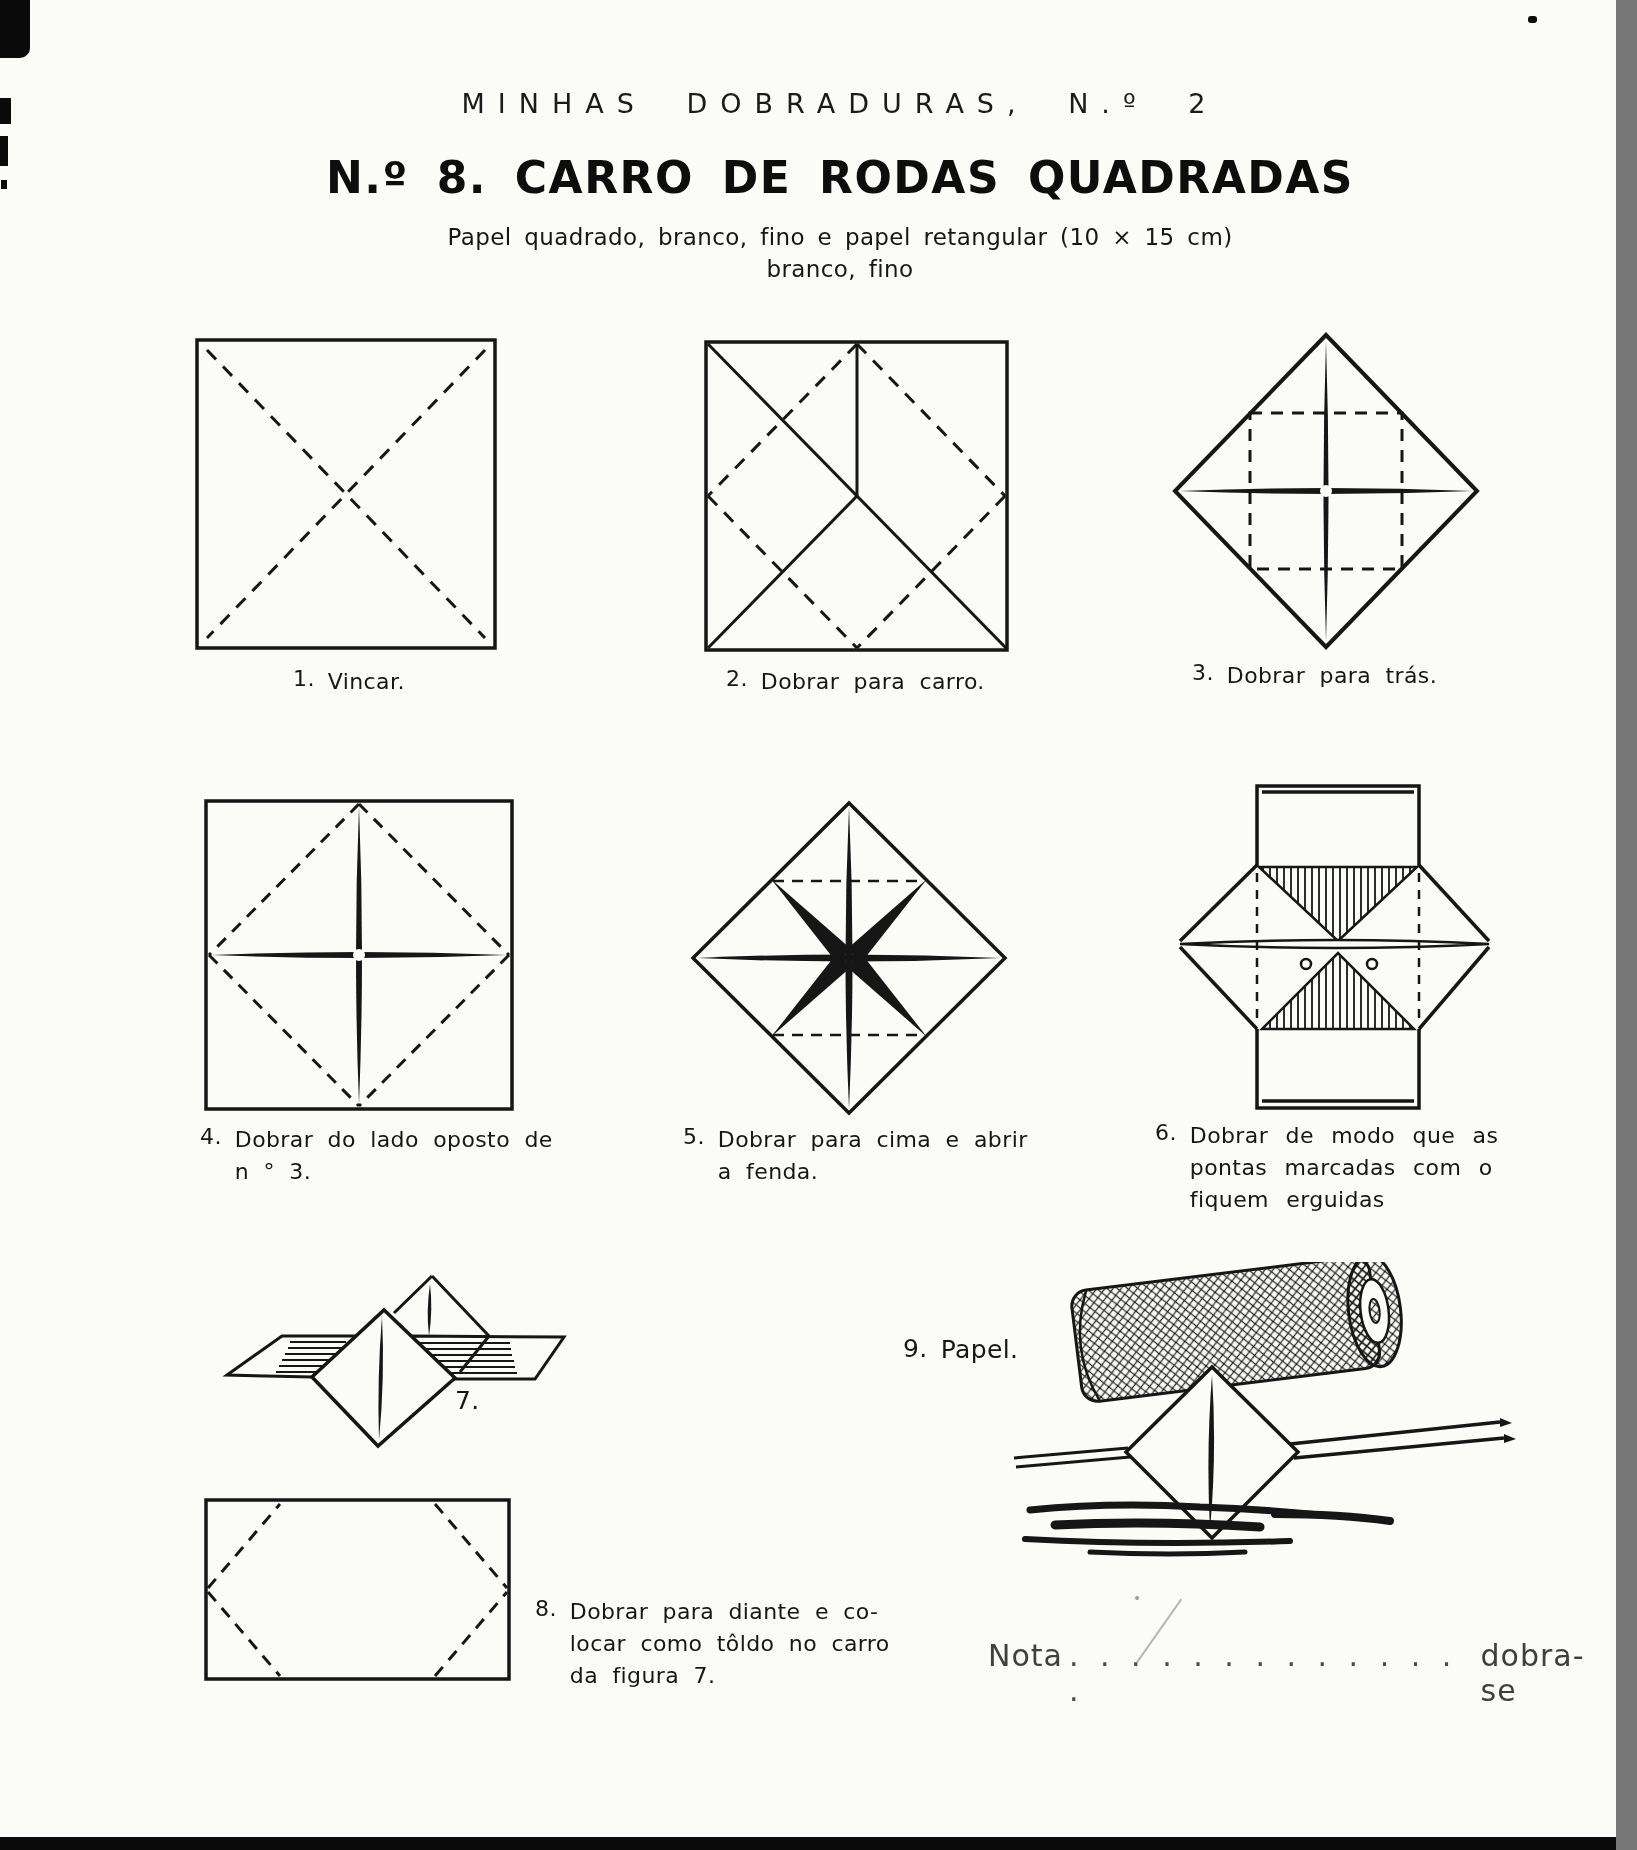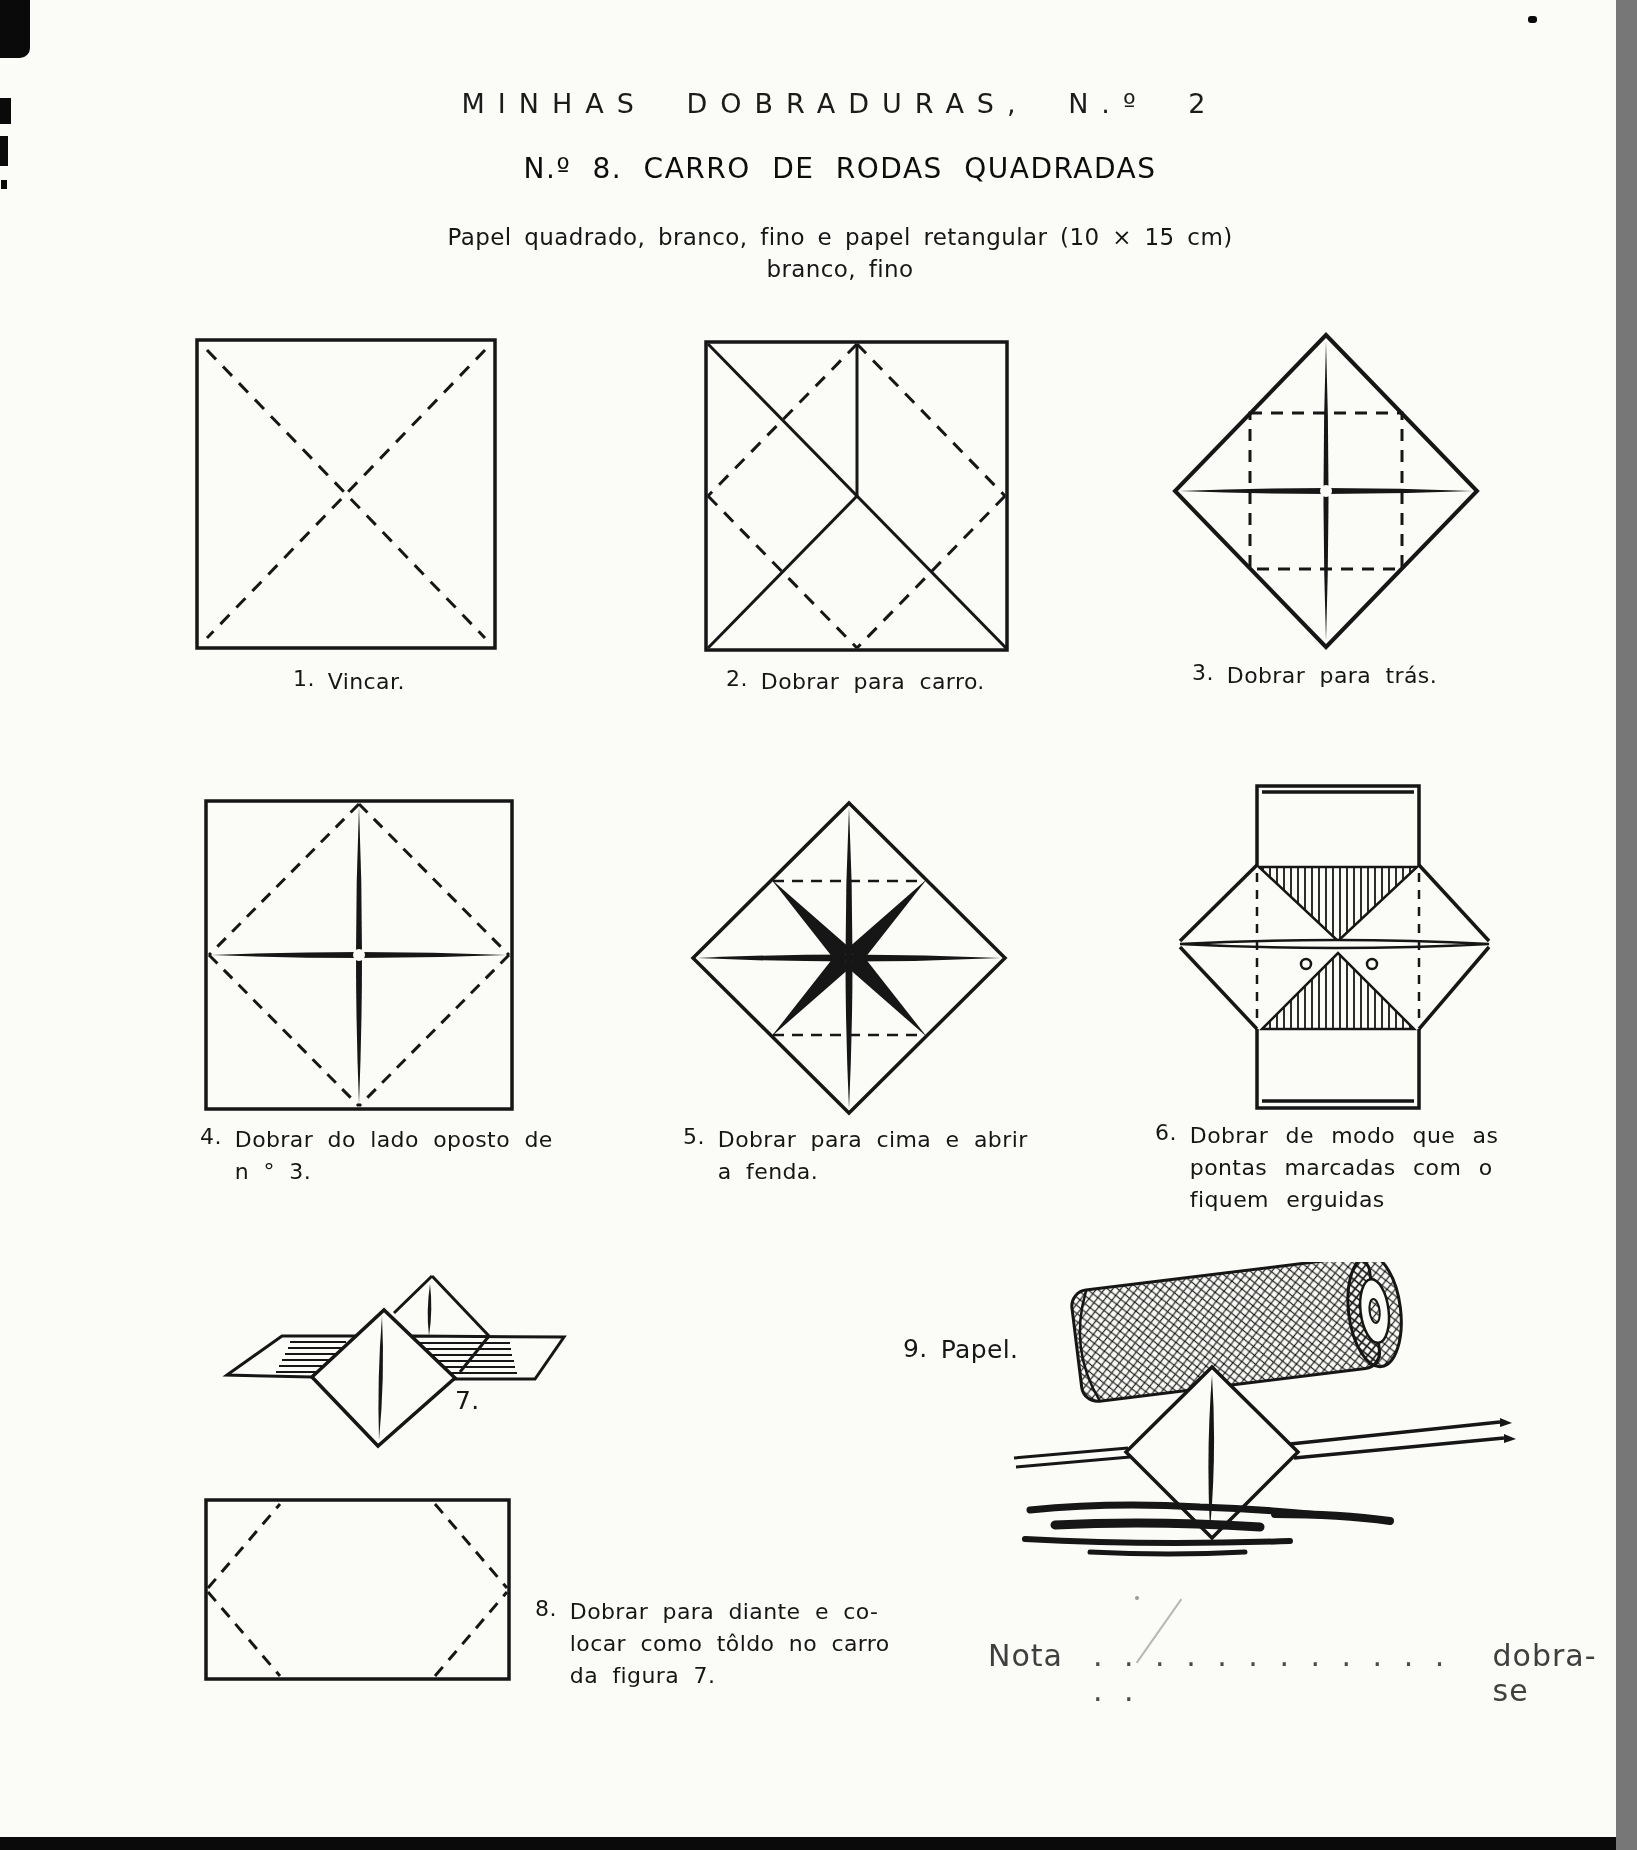--- a/index.html
+++ b/index.html
@@ -1,28 +1,28 @@
 <!DOCTYPE html>
 <html><head>
 <meta charset="utf-8">
 <style>
   html,body{margin:0;padding:0;background:#777;}
   #page{position:relative;width:1616px;height:1850px;background:#fbfbf8;overflow:hidden;
         font-family:"DejaVu Sans",sans-serif;color:#161616;}
   .abs{position:absolute;}
   .ctr{left:64px;right:0;text-align:center;}
   .series{top:88px;font-size:27px;letter-spacing:13px;word-spacing:18px;color:#1b1b1b;}
-  .title{top:152px;font-size:28px;font-weight:normal;letter-spacing:1.5px;word-spacing:11px;color:#0d0d0d;}
+  .title{top:152px;font-size:44px;font-weight:bold;letter-spacing:1.5px;word-spacing:11px;color:#0d0d0d;}
   .sub{font-size:23px;word-spacing:5px;letter-spacing:.4px;}
   .cap{font-size:22px;letter-spacing:.4px;word-spacing:7px;display:flex;align-items:flex-start;}
   .cap .num{flex:0 0 auto;margin-right:13px;}
   .cap .lines div{line-height:32px;}
   .wide{word-spacing:10px;}
   .biglabel{font-size:25px;}
-  .nota{font-size:30px;color:#3f3f3f;display:flex;align-items:baseline;gap:30px;letter-spacing:1px;}
+  .nota{font-size:30px;color:#3f3f3f;display:flex;align-items:baseline;gap:6px;letter-spacing:1px;}
   .nota .dots{letter-spacing:6px;color:#4a4a4a;}
   svg{display:block;}
   .artifact{background:#0a0a0a;}
 </style>
 </head>
 <body>
 
 <div id="page">
 
   <div class="abs ctr series">MINHAS DOBRADURAS, N.º 2</div>

